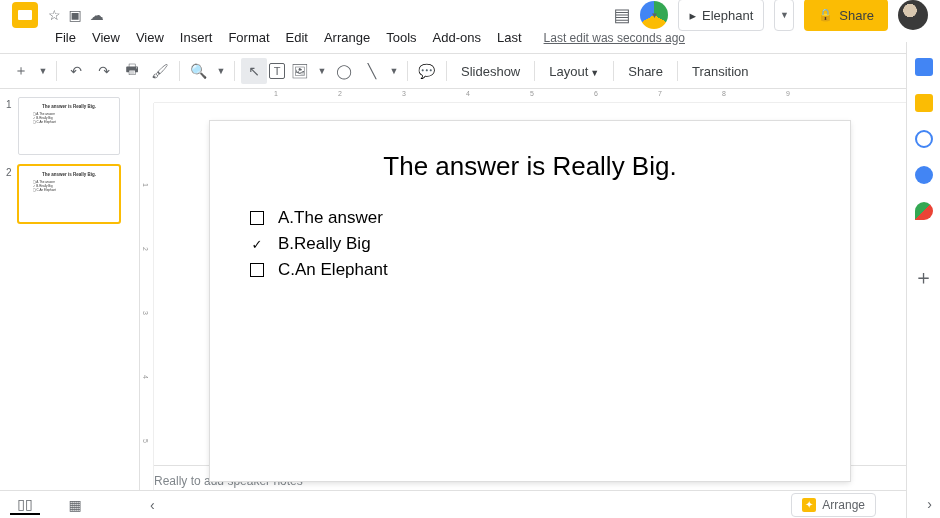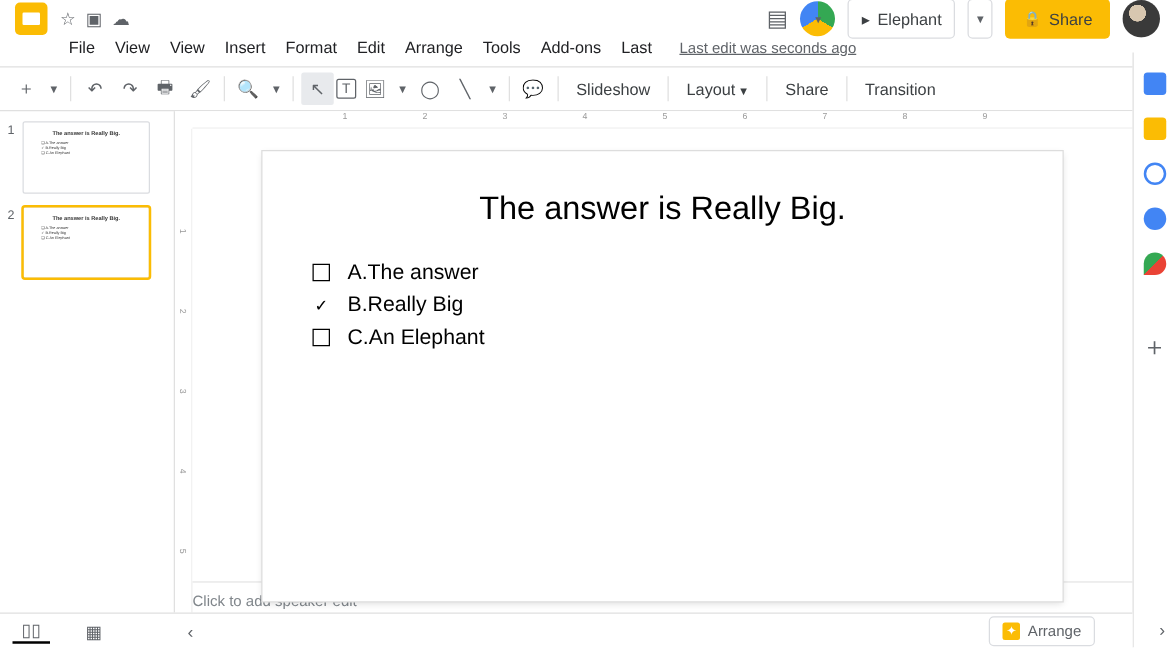--- a/index.html
+++ b/index.html
@@ -204,21 +204,21 @@
             <span>B.Really Big</span>
           </li>
           <li>
             <span class="check box"></span>
             <span>C.An Elephant</span>
           </li>
         </ul>
       </div>
     </div>
     <div class="speaker-notes">
-      <span>Click to add speaker edit</span>
+      <span>Really to add speaker notes</span>
     </div>
   </div>
 </div>
 
 <div class="sidepanel">
   <div class="sp-icon" style="background:#4285f4;border-radius:3px;"></div>
   <div class="sp-icon" style="background:#fbbc04;border-radius:3px;"></div>
   <div class="sp-icon" style="background:#fff;border:2px solid #4285f4;border-radius:50%;"></div>
   <div class="sp-icon" style="background:#4285f4;border-radius:50%;"></div>
   <div class="sp-icon" style="background:linear-gradient(135deg,#34a853 0 50%,#ea4335 50%);border-radius:50% 50% 50% 0;"></div>

